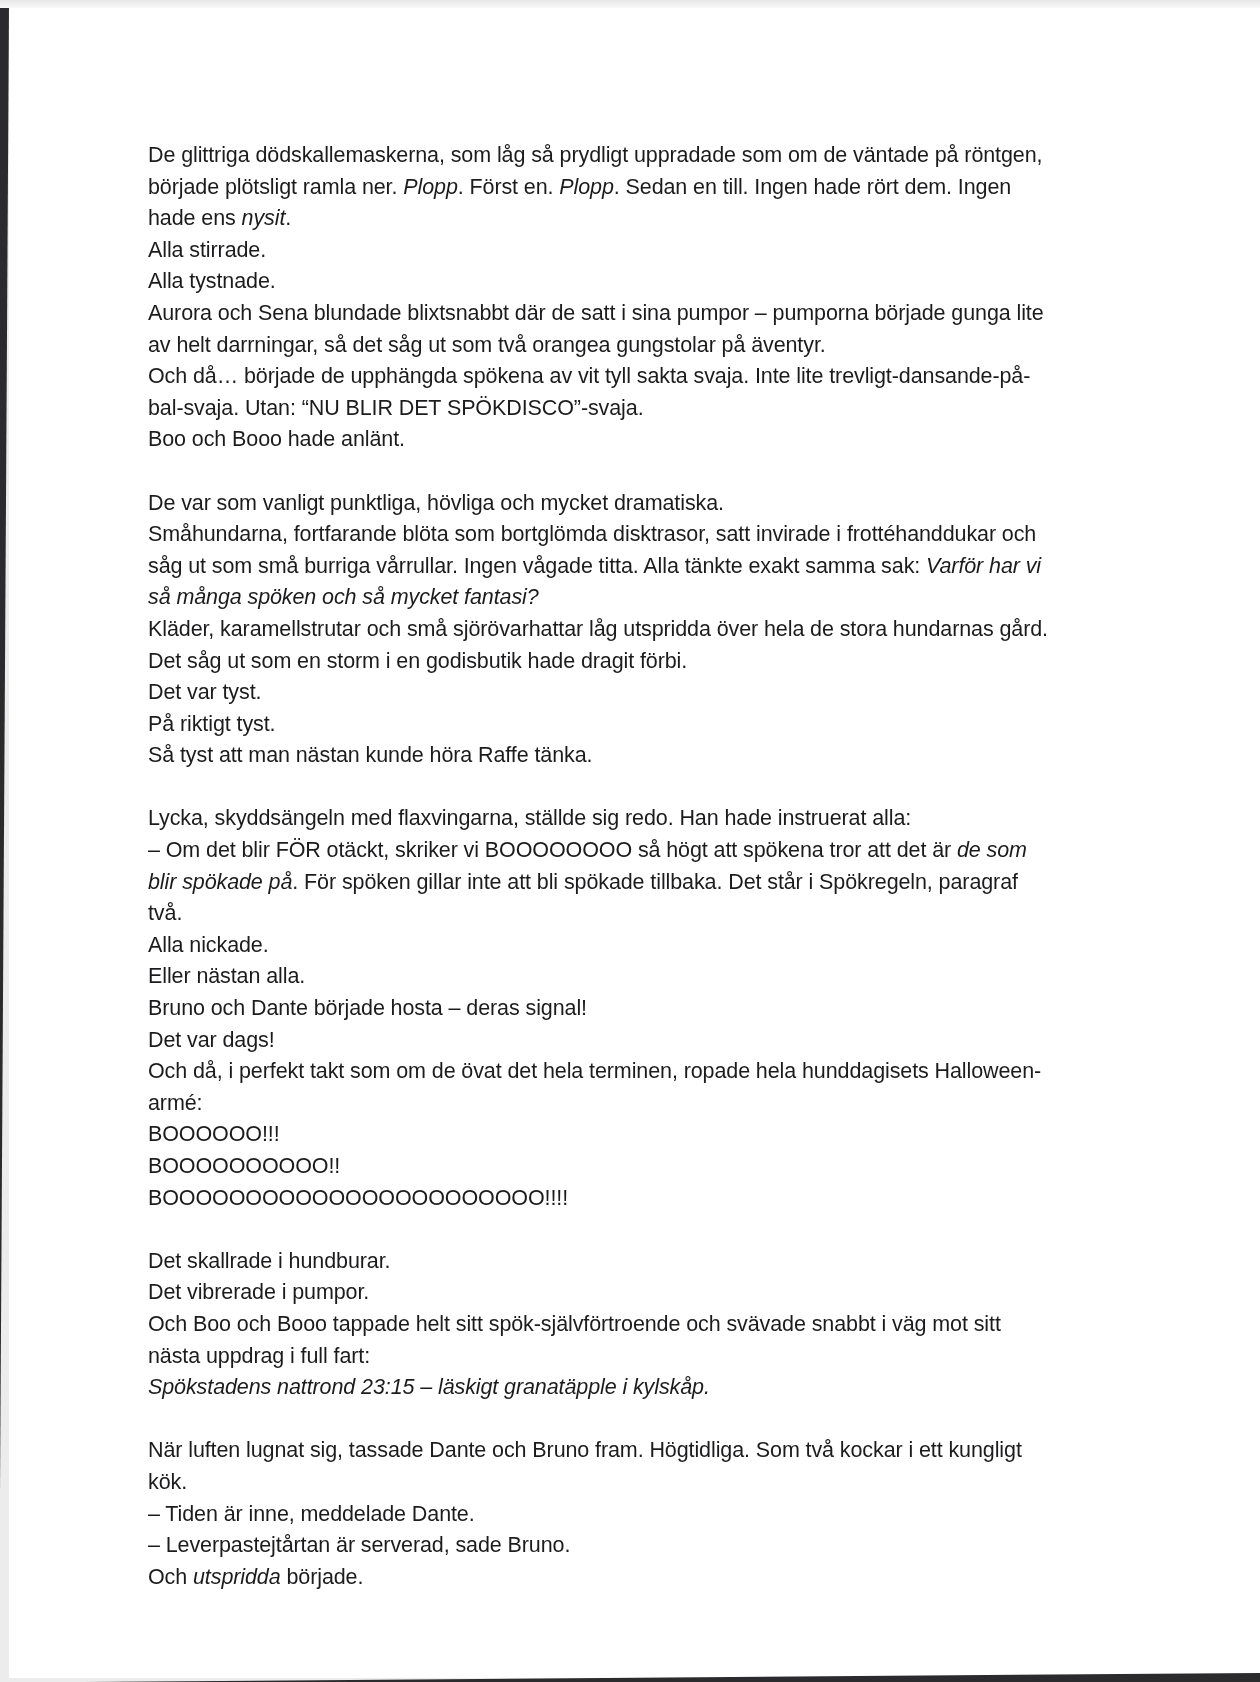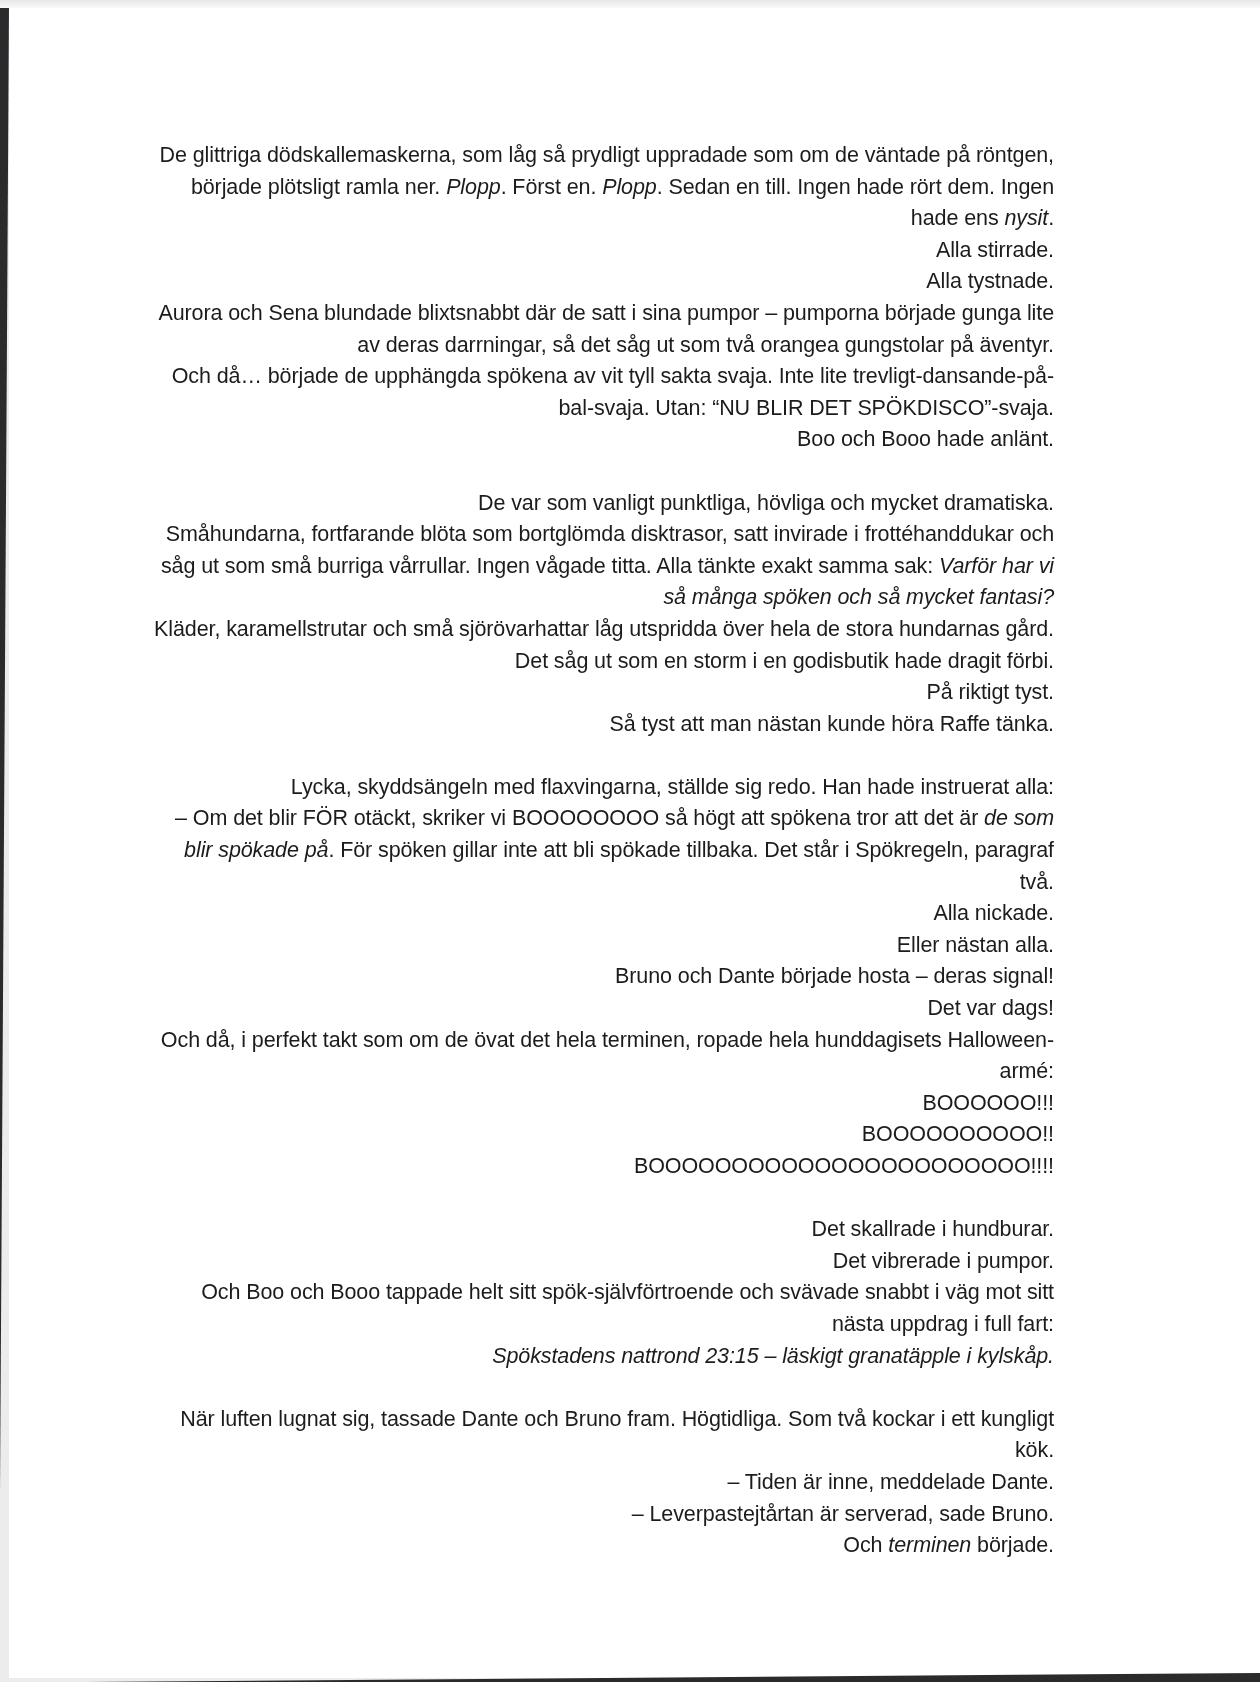--- a/index.html
+++ b/index.html
@@ -18,21 +18,21 @@
   }
   
   .document-body {
     position: absolute;
     left: 148px; top: 140px;
     width: 906px;
     color: var(--text);
     font-size: 21.5px;
     line-height: 31.6px;
     letter-spacing: -0.1px;
-    text-align: right;
+    text-align: left;
   }
   .para { margin: 0; padding: 0; }
   .blank { height: 31.6px; }
   .it { font-style: italic; }
   .bd { font-weight: normal; }
 
   
   .top-strip {
     position: absolute; top: 0; left: 0; right: 0; height: 8px;
     background: linear-gradient(to bottom, #e7e7e7, #f9f9f9);
@@ -68,27 +68,28 @@
 <div class="top-strip"></div>
 <div class="left-light"></div>
 <div class="left-dark"></div>
 <div class="bottom-light"></div>
 <div class="bottom-dark"></div>
 
 <div class="document-body">
     <p class="para"><span>De glittriga dödskallemaskerna, som låg så prydligt uppradade som om de väntade på röntgen, började plötsligt ramla ner. </span><span class="it">Plopp</span><span>. Först en. </span><span class="it">Plopp</span><span>. Sedan en till. Ingen hade rört dem. Ingen hade ens </span><span class="it">nysit</span><span>.</span></p>
     <p class="para"><span>Alla stirrade.</span></p>
     <p class="para"><span>Alla tystnade.</span></p>
-    <p class="para"><span>Aurora och Sena blundade blixtsnabbt där de satt i sina pumpor – pumporna började gunga lite av deras darrningar, så det såg ut som två orangea gungstolar på äventyr.</span></p>
+    <p class="para"><span>Aurora och Sena blundade blixtsnabbt där de satt i sina pumpor – pumporna började gunga lite av helt darrningar, så det såg ut som två orangea gungstolar på äventyr.</span></p>
     <p class="para"><span>Och då… började de upphängda spökena av vit tyll sakta svaja. Inte lite trevligt-dansande-på-bal-svaja. Utan: “NU BLIR DET SPÖKDISCO”-svaja.</span></p>
     <p class="para"><span>Boo och Booo hade anlänt.</span></p>
     <p class="para blank"></p>
     <p class="para"><span>De var som vanligt punktliga, hövliga och mycket dramatiska.</span></p>
     <p class="para"><span>Småhundarna, fortfarande blöta som bortglömda disktrasor, satt invirade i frottéhanddukar och såg ut som små burriga vårrullar. Ingen vågade titta. Alla tänkte exakt samma sak: </span><span class="it">Varför har vi så många spöken och så mycket fantasi?</span></p>
     <p class="para"><span>Kläder, karamellstrutar och små sjörövarhattar låg utspridda över hela de stora hundarnas gård. Det såg ut som en storm i en godisbutik hade dragit förbi.</span></p>
+    <p class="para"><span>Det var tyst.</span></p>
     <p class="para"><span>På riktigt tyst.</span></p>
     <p class="para"><span>Så tyst att man nästan kunde höra Raffe tänka.</span></p>
     <p class="para blank"></p>
     <p class="para"><span>Lycka, skyddsängeln med flaxvingarna, ställde sig redo. Han hade instruerat alla:</span></p>
     <p class="para"><span>– Om det blir FÖR otäckt, skriker vi BOOOOOOOO så högt att spökena tror att det är </span><span class="it">de som blir spökade på</span><span>. För spöken gillar inte att bli spökade tillbaka. Det står i Spökregeln, paragraf två.</span></p>
     <p class="para"><span>Alla nickade.</span></p>
     <p class="para"><span>Eller nästan alla.</span></p>
     <p class="para"><span>Bruno och Dante började hosta – deras signal!</span></p>
     <p class="para"><span>Det var dags!</span></p>
     <p class="para"><span>Och då, i perfekt takt som om de övat det hela terminen, ropade hela hunddagisets Halloween-armé:</span></p>
@@ -97,14 +98,14 @@
     <p class="para"><span class="bd">BOOOOOOOOOOOOOOOOOOOOOOO!!!!</span></p>
     <p class="para blank"></p>
     <p class="para"><span>Det skallrade i hundburar.</span></p>
     <p class="para"><span>Det vibrerade i pumpor.</span></p>
     <p class="para"><span>Och Boo och Booo tappade helt sitt spök-självförtroende och svävade snabbt i väg mot sitt nästa uppdrag i full fart:</span></p>
     <p class="para"><span class="it">Spökstadens nattrond 23:15 – läskigt granatäpple i kylskåp.</span></p>
     <p class="para blank"></p>
     <p class="para"><span>När luften lugnat sig, tassade Dante och Bruno fram. Högtidliga. Som två kockar i ett kungligt kök.</span></p>
     <p class="para"><span>– Tiden är inne, meddelade Dante.</span></p>
     <p class="para"><span>– Leverpastejtårtan är serverad, sade Bruno.</span></p>
-    <p class="para"><span>Och </span><span class="it">terminen</span><span> började.</span></p>
+    <p class="para"><span>Och </span><span class="it">utspridda</span><span> började.</span></p>
   </div>
 
 </body></html>

